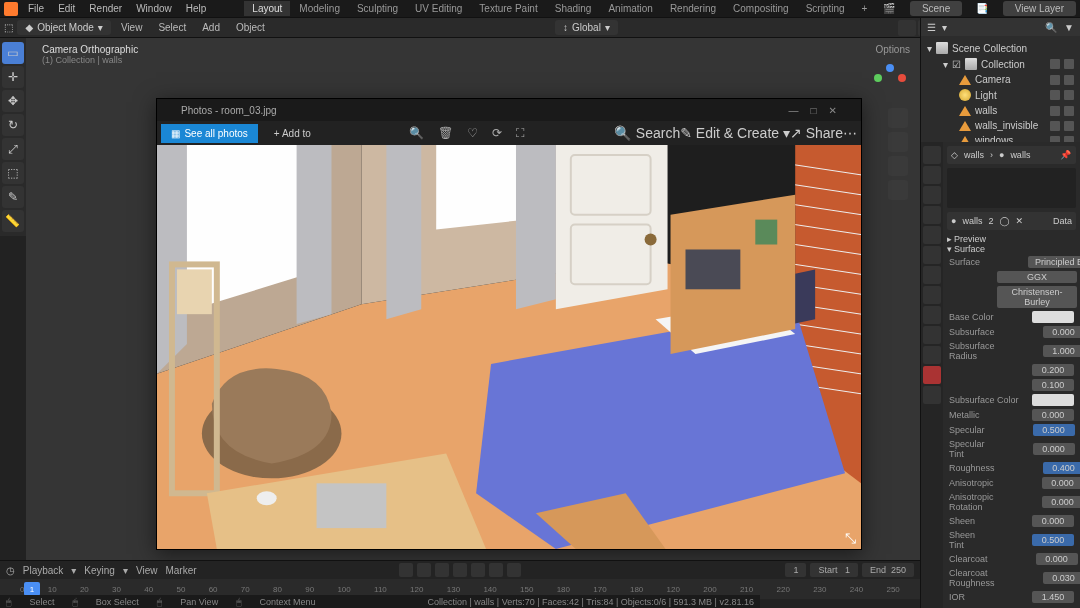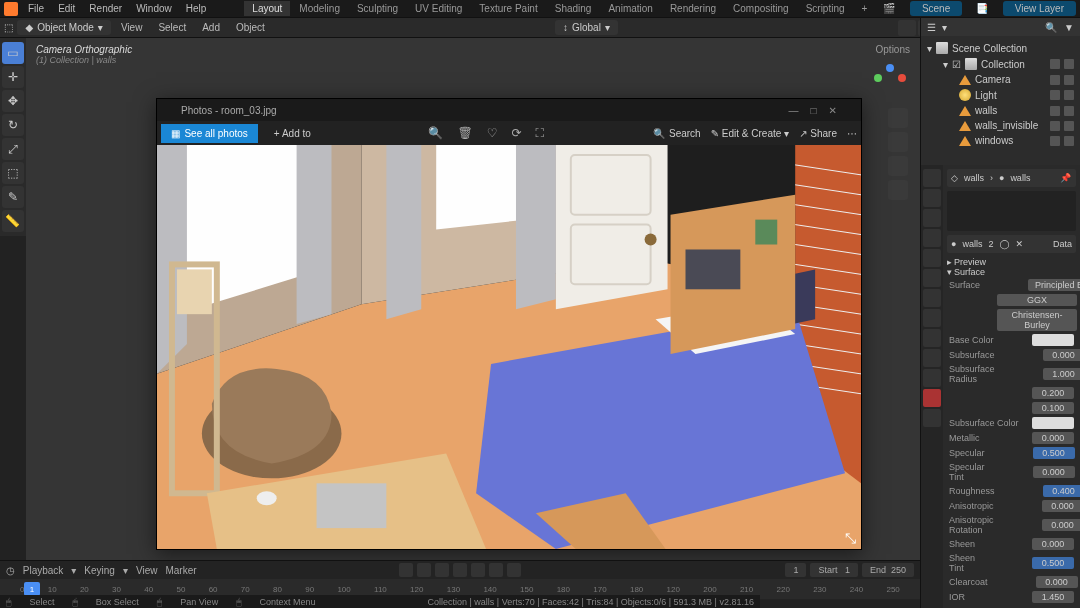--- a/index.html
+++ b/index.html
@@ -6,58 +6,58 @@
 body { width: 1080px; height: 608px; background: #222222; color: #ccc; font-size: 10px; overflow: hidden; position: relative; }
 
 
 .top-menu { height: 18px; background: #1a1a1a; display: flex; align-items: center; padding: 0 4px; gap: 2px; border-bottom: 1px solid #111; }
 .top-menu .logo { width: 14px; height: 14px; background: #ff7b2e; border-radius: 2px; margin-right: 2px; }
 .top-menu span { padding: 2px 6px; font-size: 10px; color: #bbb; }
 .top-menu .tabs { margin-left: 30px; display: flex; gap: 1px; }
 .top-menu .tab { padding: 2px 8px; font-size: 10px; color: #999; }
 .top-menu .tab.active { background: #333; color: #ddd; }
 .top-menu .right { margin-left: auto; display: flex; align-items: center; gap: 8px; }
-.top-menu .scene-label { background: #0c4a6e; padding: 2px 12px; border-radius: 3px; font-size: 10px; }
+.top-menu .scene-label { background: #404040; padding: 2px 12px; border-radius: 3px; font-size: 10px; }
 
 
 .secondary-bar { height: 20px; background: #2a2a2a; display: flex; align-items: center; padding: 0 4px; gap: 4px; border-bottom: 1px solid #111; }
 .secondary-bar .dropdown { background: #333; padding: 2px 8px; border-radius: 3px; font-size: 10px; display: flex; align-items: center; gap: 4px; }
 .secondary-bar .menu-item { padding: 2px 6px; font-size: 10px; color: #bbb; }
 .secondary-bar .icon-group { margin-left: auto; display: flex; gap: 2px; }
 .secondary-bar .icon-btn { width: 18px; height: 16px; background: #333; border-radius: 2px; }
 .secondary-bar .icon-blue { background: #3a7fd5; }
 
 
 .left-toolbar { position: absolute; left: 0; top: 38px; width: 26px; background: #2a2a2a; display: flex; flex-direction: column; gap: 2px; padding: 4px 2px; }
 .left-toolbar .tool { width: 22px; height: 22px; background: #333; border-radius: 3px; display: flex; align-items: center; justify-content: center; font-size: 12px; }
 .left-toolbar .tool.active { background: #4a7fd5; }
 
 
 .viewport { position: absolute; left: 26px; top: 38px; right: 160px; bottom: 48px; background: #353535; }
-.viewport-info { position: absolute; left: 10px; top: 6px; font-size: 10px; color: #ddd; font-style: italic; }
+.viewport-info { position: absolute; left: 16px; top: 6px; font-size: 10px; color: #ddd; }
 .viewport-info .sub { color: #888; font-size: 9px; }
 .options-btn { position: absolute; right: 10px; top: 6px; font-size: 10px; color: #999; }
 
 
 .gizmo { position: absolute; right: 10px; top: 26px; width: 40px; height: 40px; }
 .gizmo .axis-red { position: absolute; width: 8px; height: 8px; background: #e74c3c; border-radius: 50%; left: 28px; top: 10px; }
 .gizmo .axis-green { position: absolute; width: 8px; height: 8px; background: #5dcc5d; border-radius: 50%; left: 4px; top: 10px; }
 .gizmo .axis-blue { position: absolute; width: 8px; height: 8px; background: #4a8ff5; border-radius: 50%; left: 16px; top: 0; }
 .gizmo-icons { position: absolute; right: 12px; top: 70px; display: flex; flex-direction: column; gap: 4px; }
 .gizmo-icons .gi { width: 20px; height: 20px; background: #3a3a3a; border-radius: 3px; }
 
 
 .photos-window { position: absolute; left: 130px; top: 60px; width: 706px; height: 452px; background: #1e1e1e; border: 1px solid #000; box-shadow: 0 4px 20px rgba(0,0,0,0.5); }
 .photos-title { height: 22px; background: #1a1a1a; display: flex; align-items: center; padding: 0 24px; font-size: 10px; color: #aaa; }
 .photos-title .controls { margin-left: auto; display: flex; gap: 12px; color: #888; }
 .photos-toolbar { height: 24px; background: #222; display: flex; align-items: center; padding: 0 4px; gap: 8px; }
 .photos-toolbar .see-all { background: #1a87d5; color: #fff; padding: 4px 10px; font-size: 10px; display: flex; align-items: center; gap: 4px; }
 .photos-toolbar .add-to { padding: 4px 8px; font-size: 10px; color: #ccc; }
 .photos-toolbar .center { margin: 0 auto; display: flex; gap: 14px; color: #aaa; font-size: 12px; }
-.photos-toolbar .right-actions { display: flex; gap: 10px; font-size: 10px; color: #ccc; align-items: center; }
+.photos-toolbar .right-actions { display: flex; gap: 0; font-size: 14px; color: #ccc; align-items: center; }
 .photos-image { position: absolute; top: 46px; left: 0; right: 0; bottom: 0; overflow: hidden; }
 
 
 .room-svg { width: 100%; height: 100%; display: block; }
 
 
 .right-col { position: absolute; right: 0; top: 18px; width: 160px; bottom: 0; background: #2c2c2c; display: flex; flex-direction: column; border-left: 1px solid #111; }
 .outliner { height: 190px; background: #2c2c2c; overflow: hidden; }
 .outliner-header { height: 18px; background: #333; display: flex; align-items: center; padding: 0 6px; font-size: 10px; gap: 6px; }
 .outliner-header .search-ico { margin-left: auto; }
@@ -464,20 +464,24 @@
             <span class="label">Sheen</span>
             <span class="value">0.000</span>
           </div>
           <div class="prop-row">
             <span class="label">Sheen Tint</span>
             <span class="value blue">0.500</span>
           </div>
           <div class="prop-row">
             <span class="label">Clearcoat</span>
             <span class="value">0.000</span>
+          </div>
+          <div class="prop-row">
+            <span class="label">Clearcoat Roughness</span>
+            <span class="value">0.030</span>
           </div>
           <div class="prop-row">
             <span class="label">IOR</span>
             <span class="value">1.450</span>
           </div>
         </div>
     </div>
   </div>
 </div>
 

